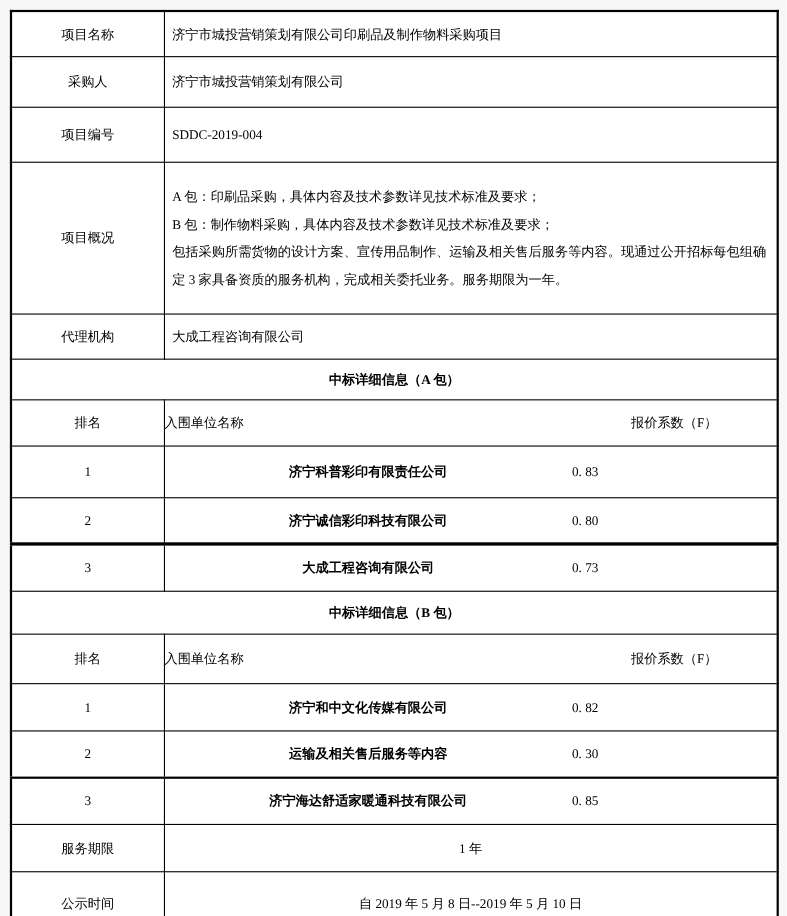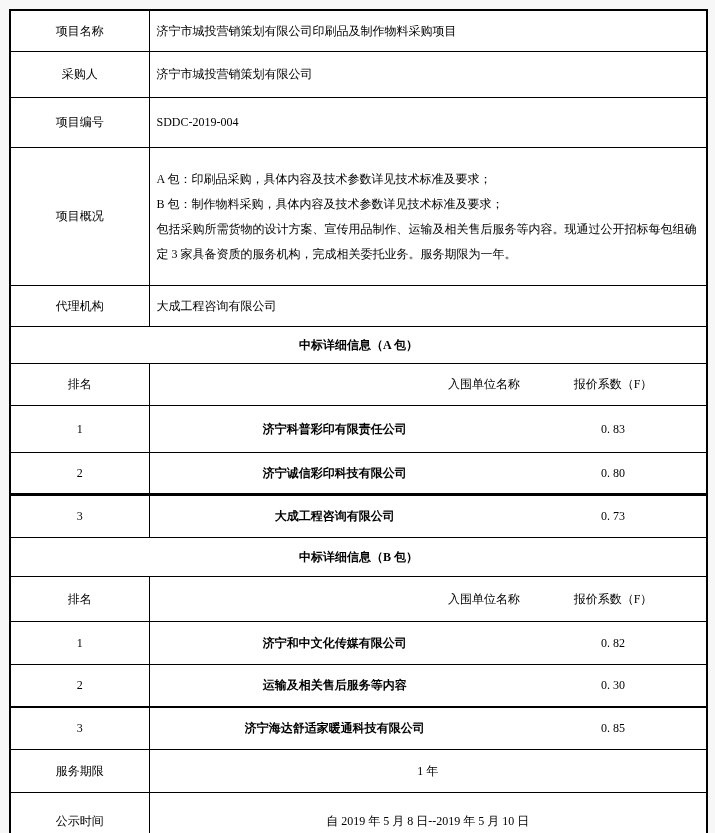--- a/index.html
+++ b/index.html
@@ -28,22 +28,22 @@
   col.c1{width:139px;}
   col.c2{width:371px;}
   col.c3{width:187px;}
 
   .label-cell{text-align:center;}
   .value-cell{text-align:left;padding:2px 6px 2px 7px;}
   .center-value{text-align:center;}
   .section-title{text-align:center;font-weight:bold;}
   .rank-cell{text-align:center;}
   .company-cell{text-align:center;font-weight:bold;border-right:none !important;}
-  .factor-cell{text-align:center;border-left:none !important;}
-  .col-company{text-align:right;border-right:none !important;}
+  .factor-cell{text-align:left;border-left:none !important;}
+  .col-company{text-align:left;border-right:none !important;}
   .col-factor{text-align:center;border-left:none !important;}
 
   .overview-cell{padding:6px 8px 6px 7px;line-height:25px;vertical-align:middle;}
   .overview-cell div{text-align:left;}
 
   tr.thick-a td{border-bottom:3px solid #000;}
   tr.thick-b td{border-bottom:2px solid #000;}
 
   
   tr.r1 td{height:36px;}

